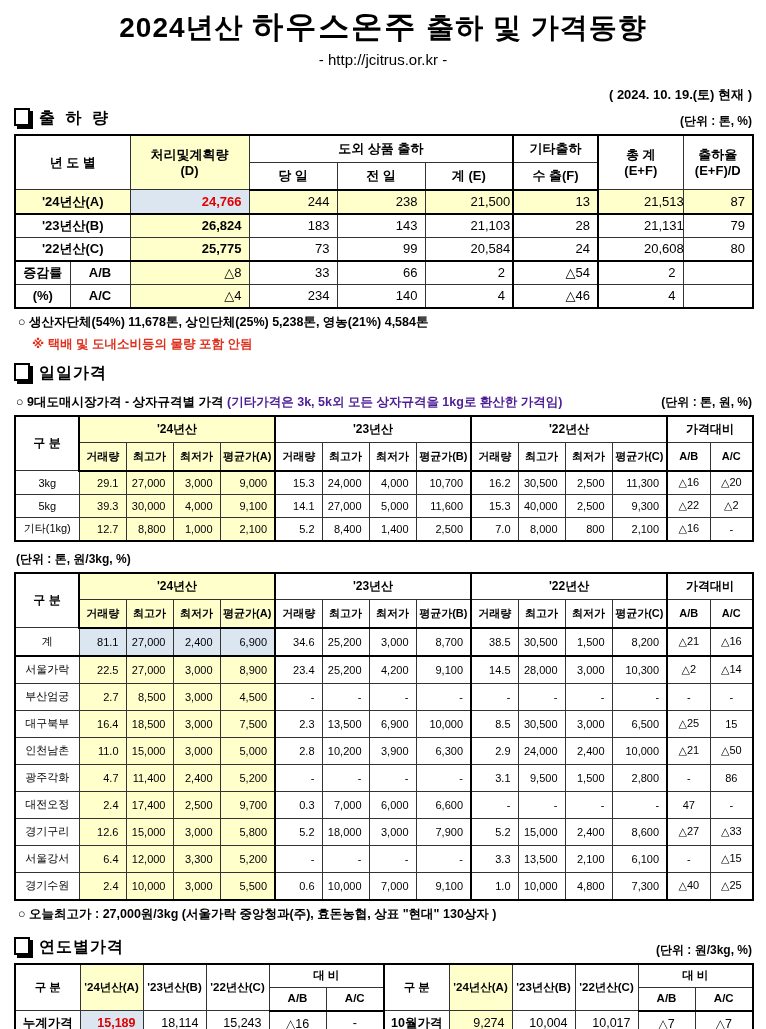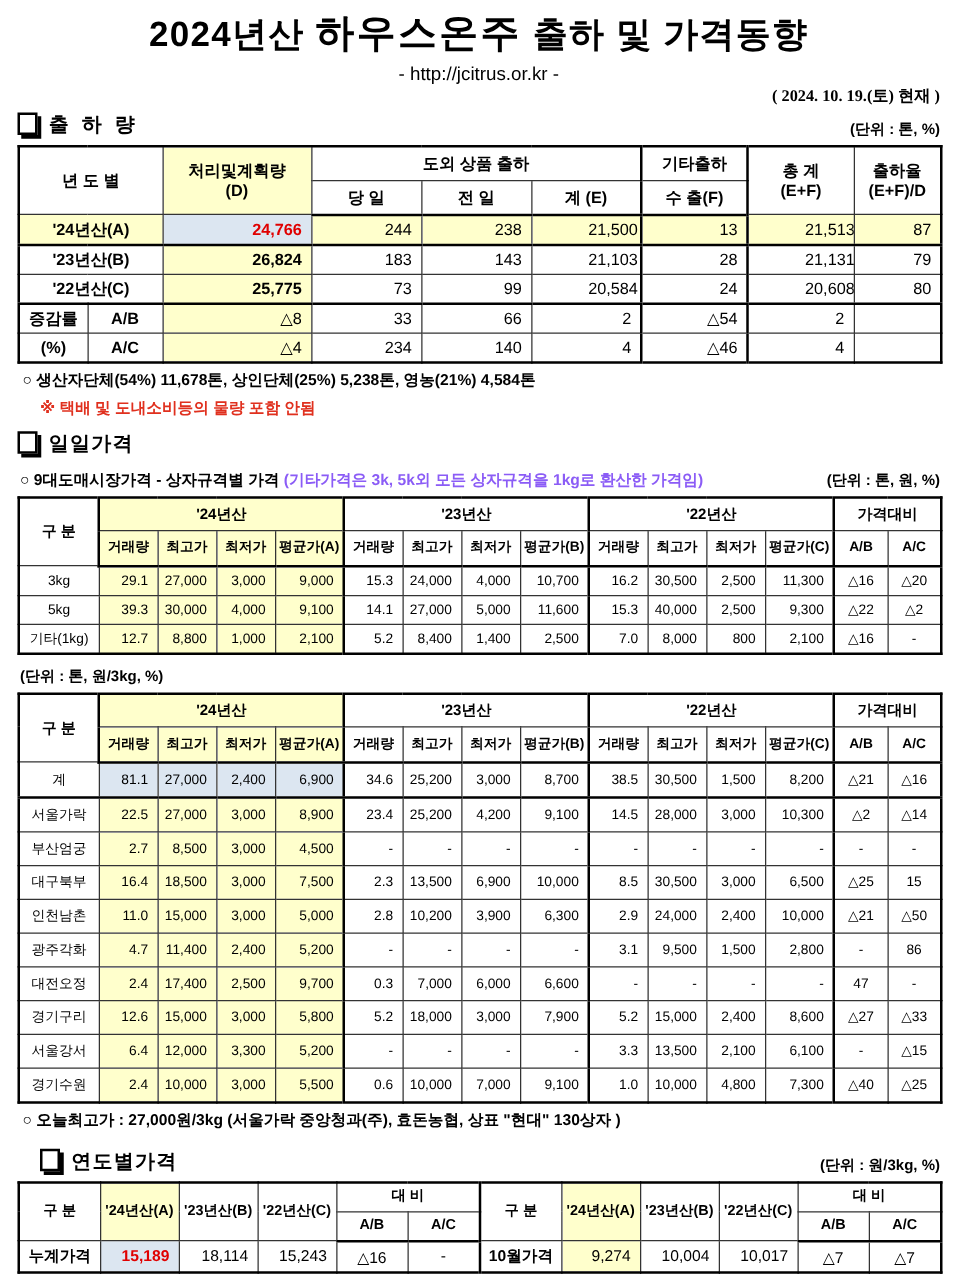--- a/index.html
+++ b/index.html
@@ -4,28 +4,28 @@
 <style>
   html,body{margin:0;padding:0;}
   body{
     width:766px;height:1029px;overflow:hidden;box-sizing:border-box;
     padding:6px 14px 0 14px;background:#fff;color:#000;
     font-family:"Liberation Sans","DejaVu Sans",sans-serif;
   }
   .title{ text-align:center;font-weight:bold;font-size:28px;letter-spacing:1px;margin-top:2px;line-height:1.25;}
   .title .t2{ font-size:31px;font-weight:900;letter-spacing:2px;}
   .subtitle{ text-align:center;font-size:15px;margin-top:4px;}
-  .asof{ text-align:right;font-size:13px;font-weight:bold;margin-top:0;font-family:Liberation Serif, serif;}
+  .asof{ text-align:right;font-size:13px;font-weight:bold;margin-top:18px;}
   .sec-row{ display:flex;justify-content:space-between;align-items:flex-end;margin-top:4px;margin-bottom:4px;}
   .sec-title{ font-size:16px;font-weight:bold;letter-spacing:3px;display:flex;align-items:center;gap:9px;}
   .sq{ width:12px;height:14px;border:2px solid #000;background:#fff;box-shadow:3px 3px 0 #000;display:inline-block;margin-bottom:4px;}
   .unit{ font-size:12px;font-weight:bold;}
   .bullet-row{ display:flex;justify-content:space-between;align-items:flex-end;margin:9px 0 4px 2px;}
   .bullet{ font-size:12.5px;font-weight:bold;}
-  .bullet .blue{ color:#8b5cf6;}
+  .bullet .blue{ color:#4c1d95;}
   table{ border-collapse:collapse;table-layout:fixed;width:738px;border:2px solid #000;}
   .t th,.t td{ border:1px solid #333;overflow:hidden;white-space:nowrap;}
   .t th{ font-weight:bold;text-align:center;line-height:1.2;padding:1px 0;}
   .t thead tr:last-child th{ border-bottom:2px solid #000;}
   .t td{ text-align:right;padding:0 7px 0 0;}
   .lbl{ text-align:center !important;padding:0 !important;}
   .hl-y{ background:#FFFFCC;}
   .hl-b{ background:#DCE6F1;}
   .red{ color:#E00000;font-weight:bold;}
   .bd{ font-weight:bold;}
@@ -496,21 +496,21 @@
           <td>7,300</td>
           <td class="cmp bl">△40</td>
           <td class="cmp">△25</td>
         </tr>
     </tbody>
   </table>
 
   <div class="note">○ 오늘최고가 : 27,000원/3kg (서울가락  중앙청과(주),  효돈농협,  상표 "현대"  130상자 )</div>
 
   <div class="sec-row" style="margin-top:14px;">
-    <div class="sec-title" style="letter-spacing:1px;margin-left:18px;">
+    <div class="sec-title" style="letter-spacing:1px;">
       <span class="sq"></span>
       <span>연도별가격</span>
     </div>
     <div class="unit">(단위 : 원/3kg, %)</div>
   </div>
 
   <table class="t t4">
     <colgroup>
       <col style="width:65px">
         <col style="width:63px">

